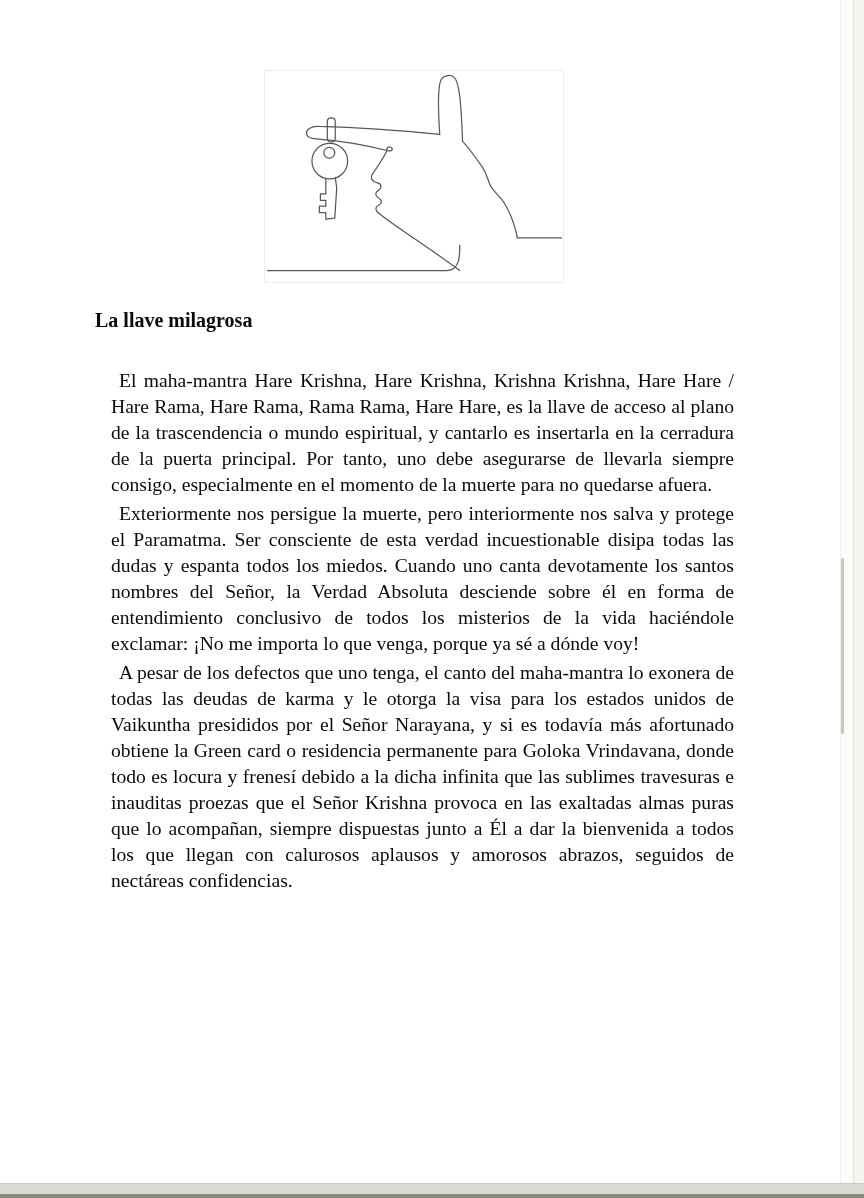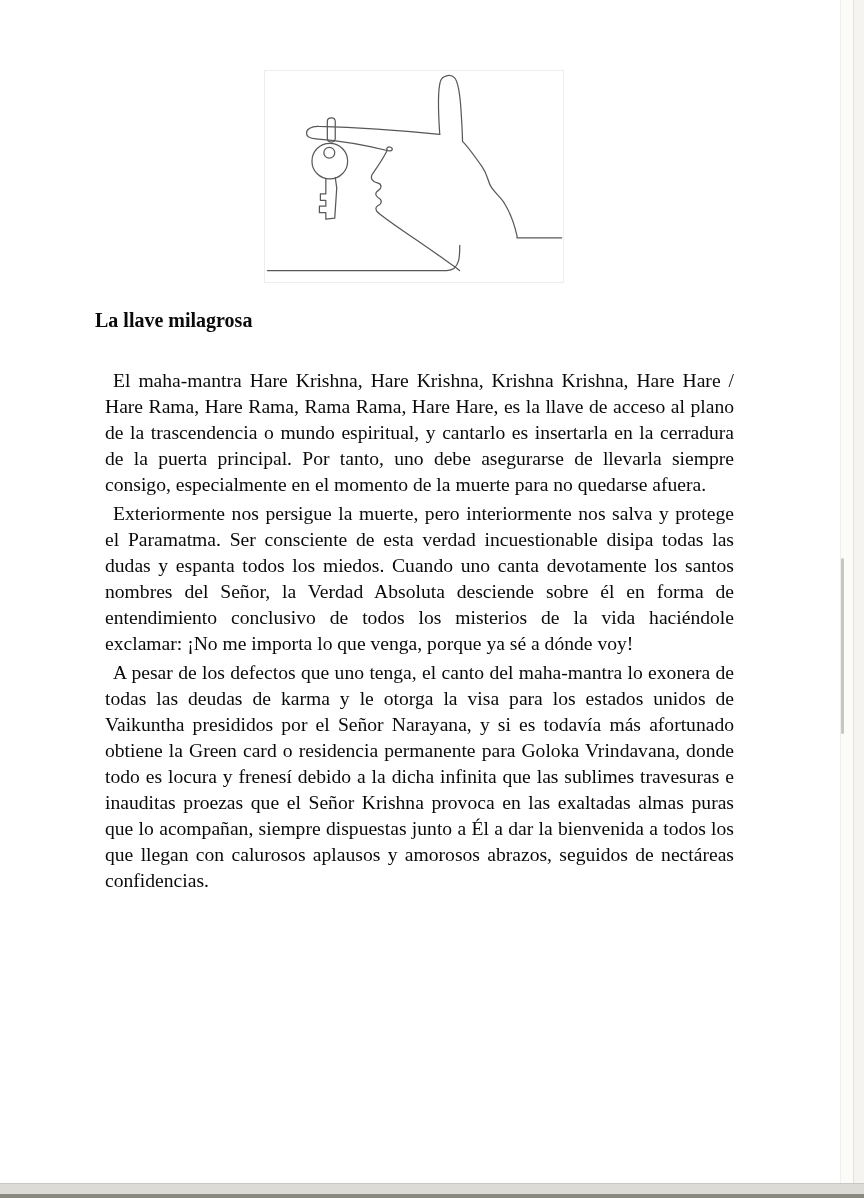--- a/index.html
+++ b/index.html
@@ -28,21 +28,21 @@
     margin: 0; width: 640px;
     font-size: 20px; font-weight: bold; line-height: 24px;
     color: var(--text, #0a0a0a);
   }
   .text {
     position: absolute; left: 95px; top: 368px; width: 639px;
     font-size: 19.6px; line-height: 26px;
     color: var(--text, #0a0a0a);
     text-align: justify;
   }
-  .text p { margin: 0 0 3px 10px; text-indent: 8px; }
+  .text p { margin: 0 0 3px 16px; text-indent: 8px; }
   
   .scroll-track {
     position: absolute; left: 840px; top: 0; width: 24px; height: 1183px;
     background: var(--edge_bg, #fbfbfa);
     border-left: 1px solid var(--edge_border, #f0efec);
     box-sizing: border-box;
   }
   .edge-line {
     position: absolute; left: 12px; top: 0; width: 1px; height: 100%;
     background: var(--edge_line, #e2e1de);

